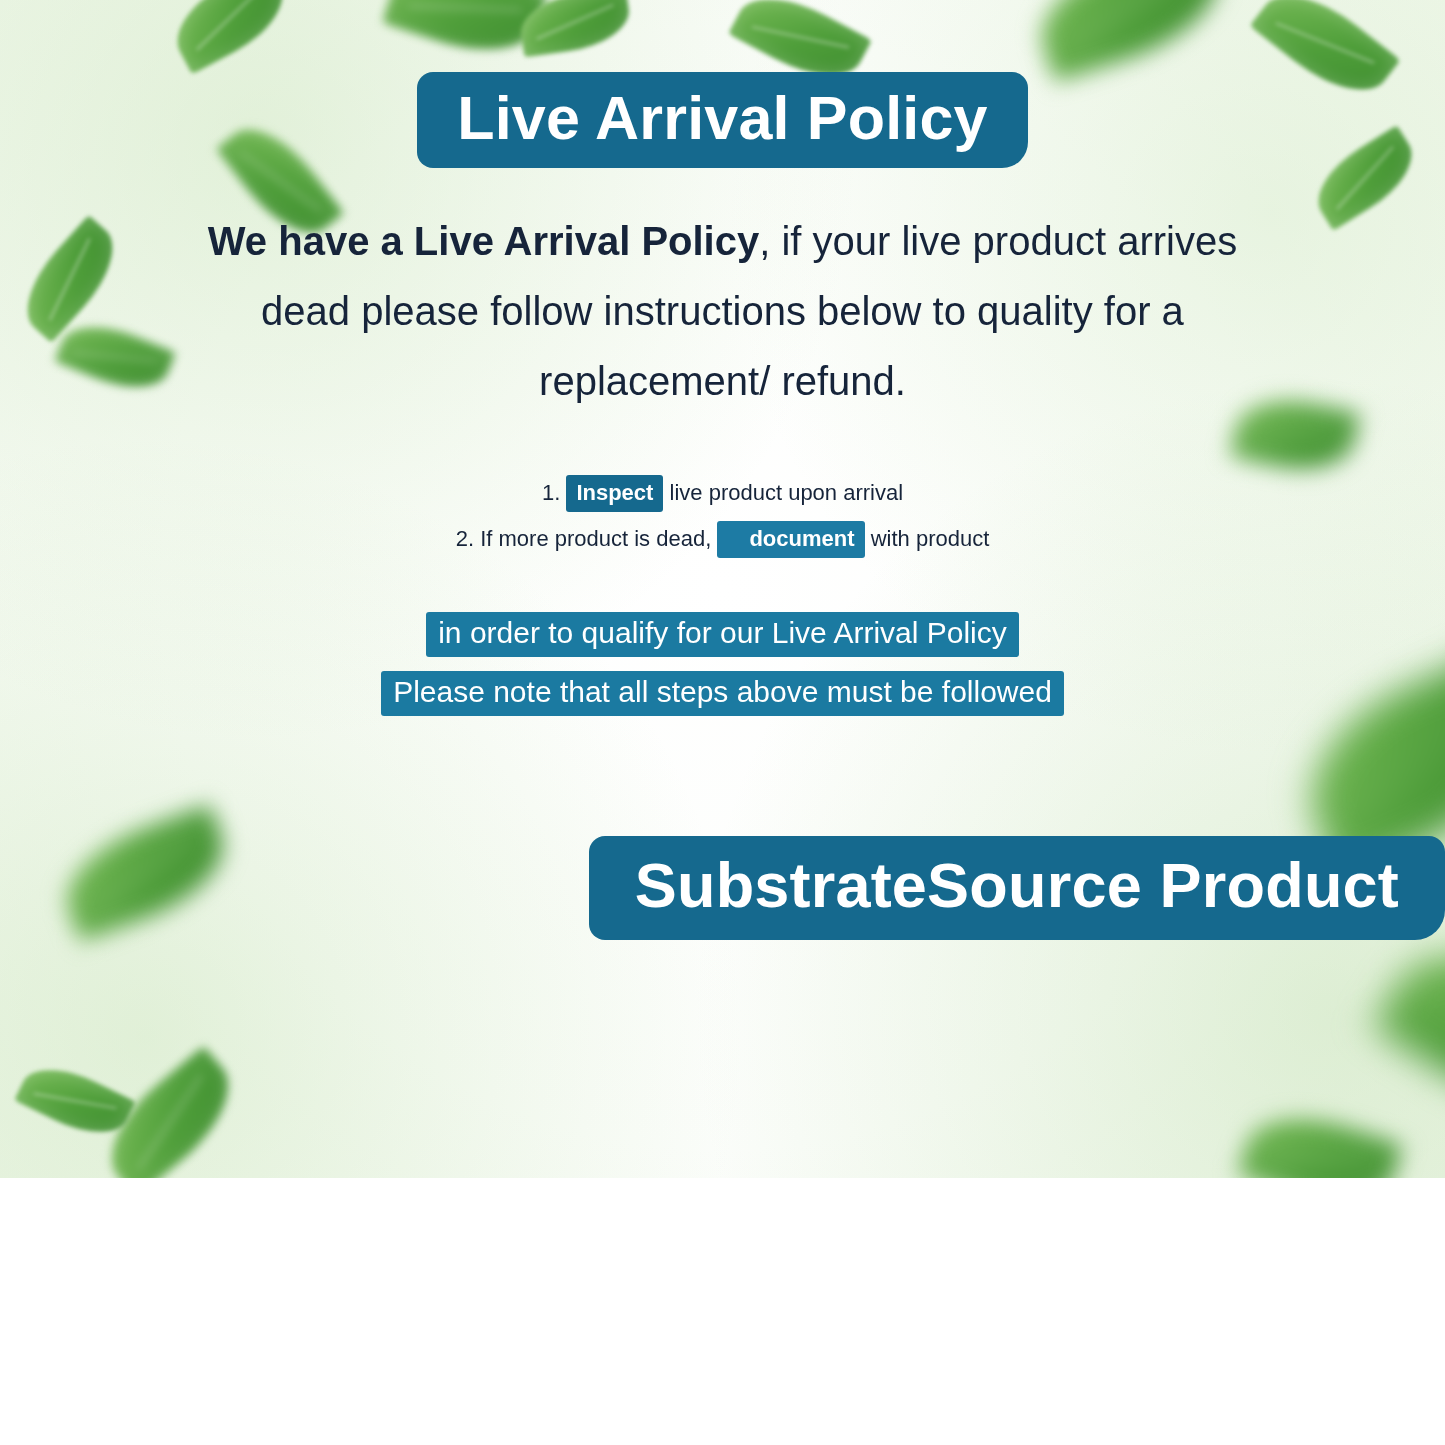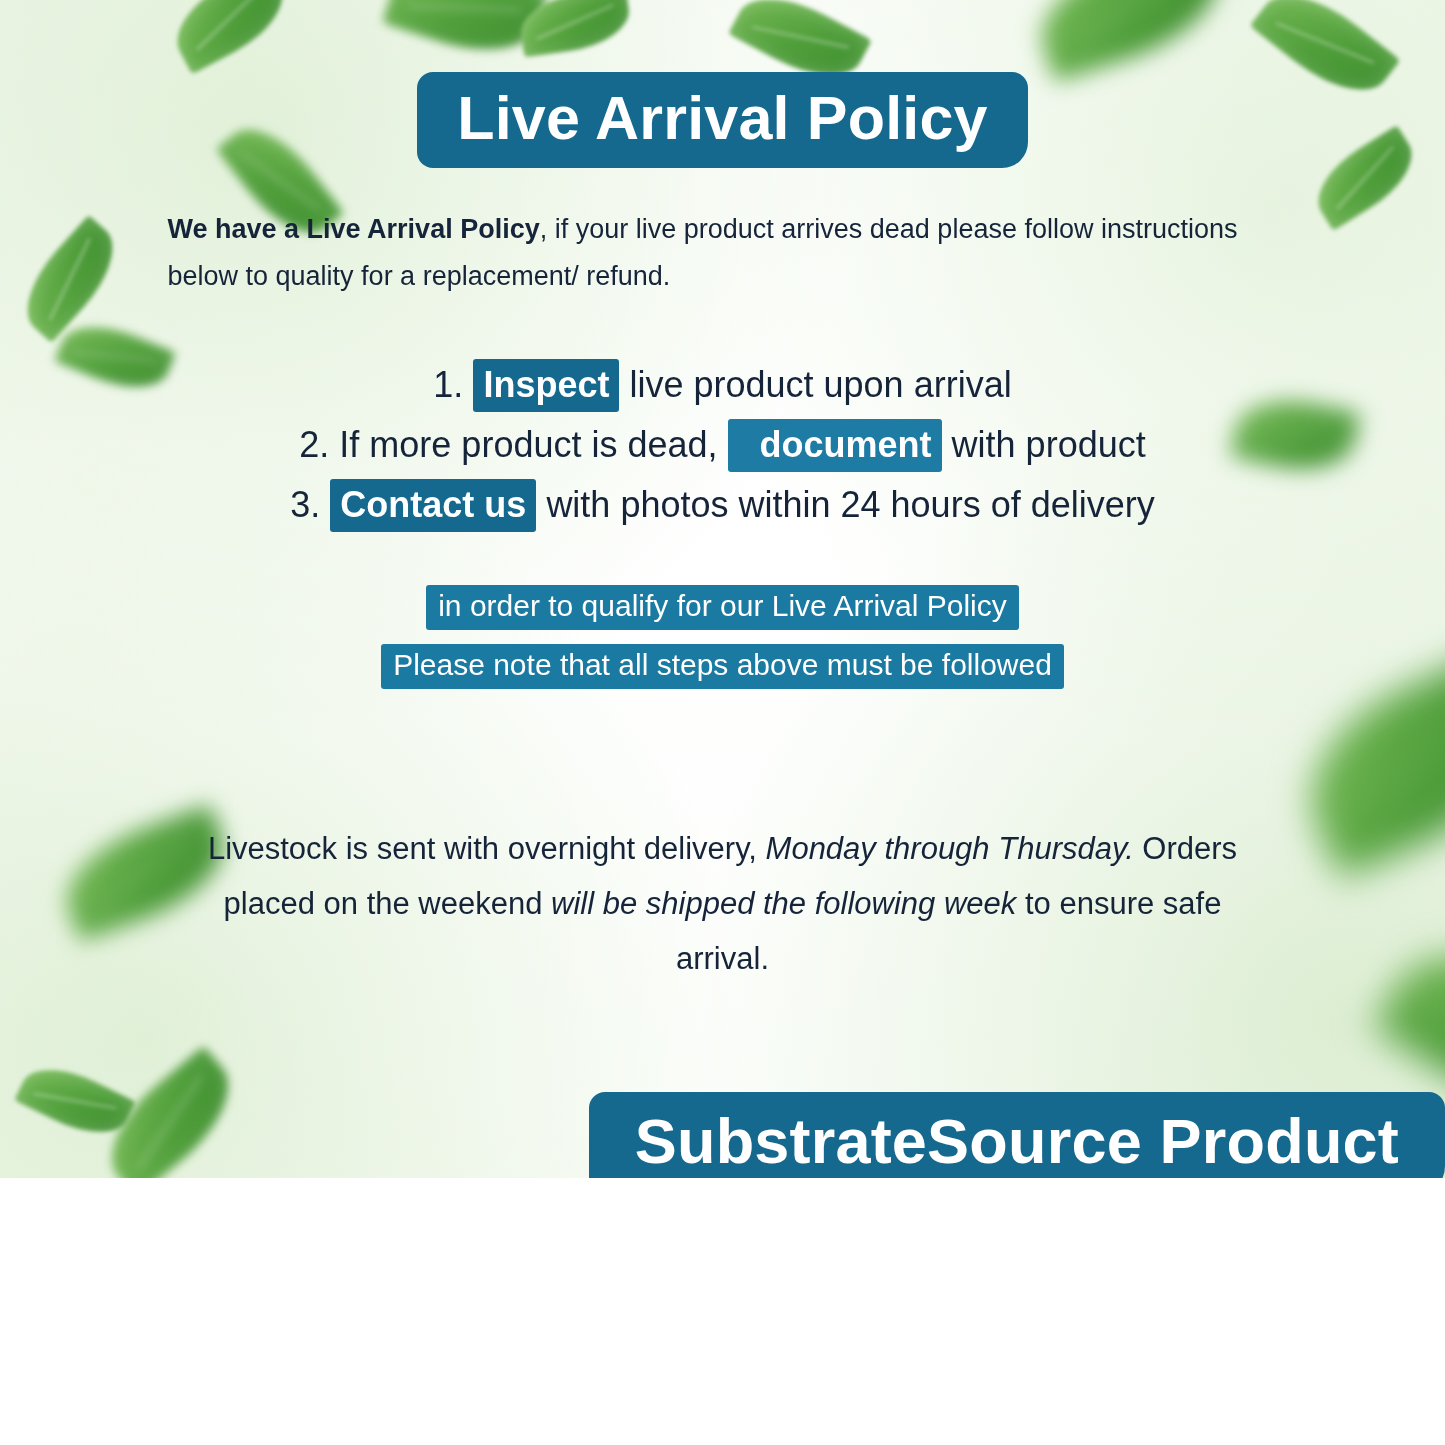--- a/index.html
+++ b/index.html
@@ -74,31 +74,32 @@
 
   #title-banner {
     font-size: 61px;
     border-radius: 16px 16px 26px 16px;
     padding: 14px 40px 18px 40px;
   }
 
   .intro {
     margin: 38px auto 0 auto;
     width: 1110px;
-    color: #16243a;
-    font-size: 27px;
+    text-align: center;
+    color: #16243a;
+    font-size: 40px;
     line-height: 1.75;
   }
   .intro .bold { font-weight: bold; }
 
   .steps {
     margin: 66px auto 0 auto;
     width: 1180px;
     color: #16243a;
-    font-size: 36px;
+    font-size: 22px;
     line-height: 1.0;
     text-align: center;
   }
   .step {
     margin-bottom: 24px;
     white-space: nowrap;
   }
   .hl {
     background: #15698e;
     color: #ffffff;
@@ -215,40 +216,32 @@
         <span>live product upon arrival</span>
       </div>
 
       <div class="step">
         <span>2.</span>
         <span>If more product is dead,</span>
         <span class="hl light">document</span>
         <span>with product</span>
       </div>
 
-      <div class="step">
-        <span>3.</span>
-        <span class="hl">Contact us</span>
-        <span>with photos within 24 hours of delivery</span>
-      </div>
 
     </div>
 
     <div class="note">
       <div>
         <span class="note-line second">in order to qualify for our Live Arrival Policy</span>
       </div>
       <div>
         <span class="note-line">Please note that all steps above must be followed</span>
       </div>
     </div>
 
-    <div class="shipping">
-      <span>Livestock is sent with overnight delivery, </span><em>Monday through Thursday.</em><span> Orders placed on the weekend </span><em>will be shipped the following week</em><span> to ensure safe arrival.</span>
-    </div>
 
     <div class="product-banner-wrap">
       <span class="banner" id="product-banner">SubstrateSource Product</span>
     </div>
 
 
 
   </div>
 </div>
 

